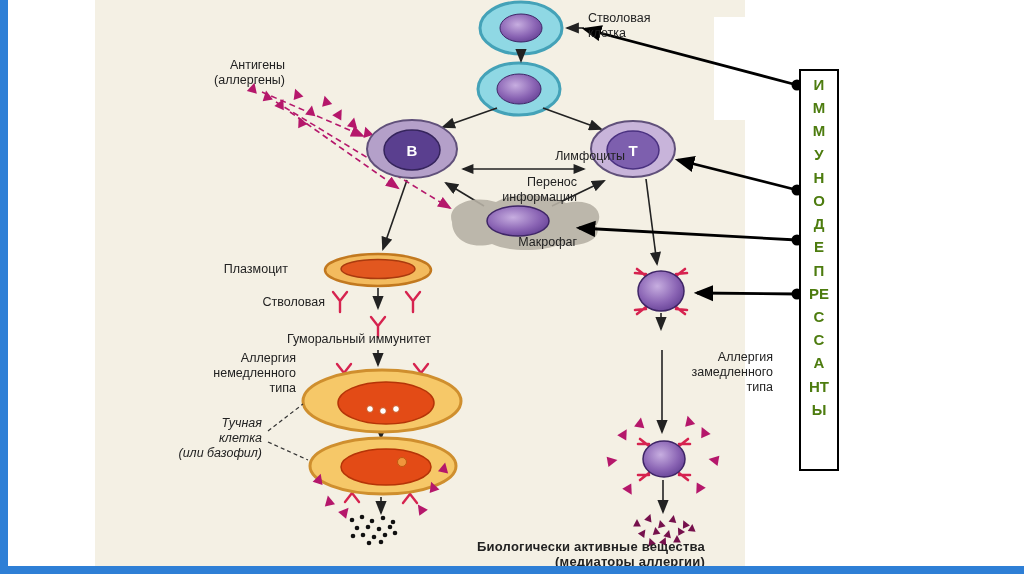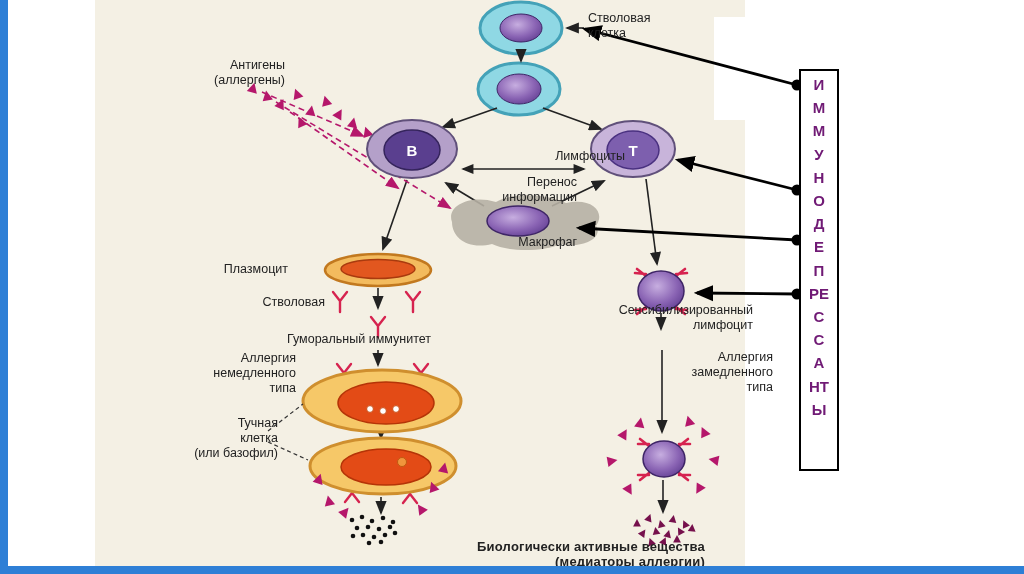--- a/index.html
+++ b/index.html
@@ -8,21 +8,21 @@
   .blue-left{position:absolute;left:0;top:0;width:8px;height:574px;background:#2e7fd6;}
   .blue-bottom{position:absolute;left:0;top:566px;width:1024px;height:8px;background:#2e7fd6;}
   .paper{position:absolute;left:95px;top:0;width:650px;height:566px;background:#f4f0e4;}
   .art{position:absolute;left:0;top:0;width:1024px;height:574px;}
   .lbl{position:absolute;font-size:12.5px;line-height:1.18;color:#222;white-space:pre-line;}
   .c{text-align:right;}
   .b{font-weight:bold;font-size:13px;letter-spacing:.2px;}
   .immuno-box{position:absolute;left:799px;top:69px;width:40px;height:402px;background:#fff;
               border:2px solid #000;box-sizing:border-box;}
   .immuno-word{width:20px;margin:2px auto 0;word-break:break-all;text-align:center;
-               font-size:15px;font-weight:bold;line-height:23.2px;color:#701a75;}
+               font-size:15px;font-weight:bold;line-height:23.2px;color:#4d7c0f;}
   svg text{font-family:"Liberation Sans",sans-serif;}
 </style>
 </head>
 <body>
 
 <div class="slide">
   <div class="paper"></div>
 
   <svg class="art" viewBox="0 0 1024 574">
     <defs>
@@ -237,25 +237,23 @@
   <div class="lbl c" style="left:455px;top:149px;width:122px;margin-left:48px;">Лимфоциты</div>
   <div class="lbl c" style="left:455px;top:175px;width:122px;">Перенос
 информации</div>
   <div class="lbl c" style="left:455px;top:235px;width:122px;">Макрофаг</div>
   <div class="lbl c" style="left:188px;top:262px;width:100px;">Плазмоцит</div>
   <div class="lbl c" style="left:240px;top:295px;width:85px;">Стволовая</div>
   <div class="lbl c" style="left:176px;top:332px;width:255px;">Гуморальный иммунитет</div>
   <div class="lbl c" style="left:178px;top:351px;width:118px;">Аллергия
 немедленного
 типа</div>
-  <div class="lbl c" style="left:160px;top:416px;width:118px;">Тучная
+  <div class="lbl c" style="left:144px;top:416px;width:118px;font-style:italic;">Тучная
 клетка
 (или базофил)</div>
-  <div class="lbl c" style="left:548px;top:303px;width:205px;">Сенсибилизированный
-лимфоцит</div>
   <div class="lbl c" style="left:655px;top:350px;width:118px;">Аллергия
 замедленного
 типа</div>
   <div class="lbl c b" style="left:335px;top:539px;width:370px;">Биологически активные вещества
 (медиаторы аллергии)</div>
 
   <div class="immuno-box">
     <div class="immuno-word">ИММУНОДЕПРЕССАНТЫ</div>
   </div>
 

